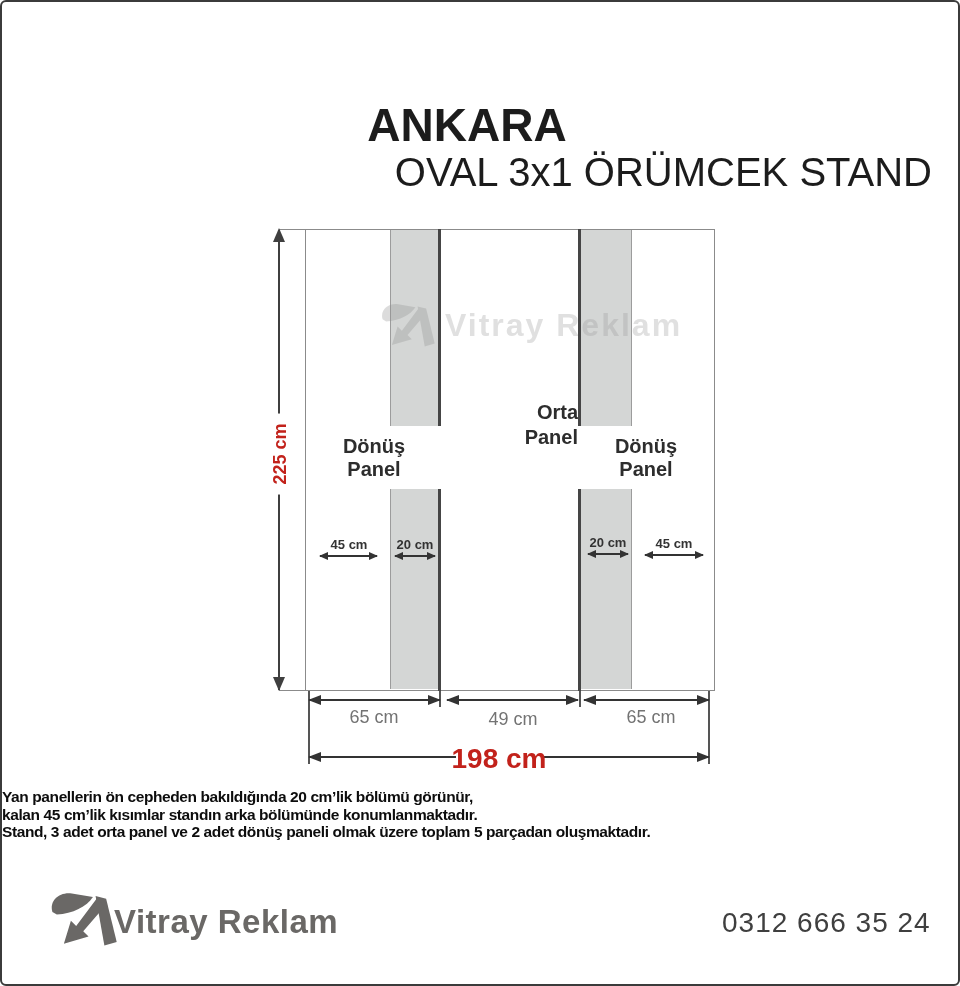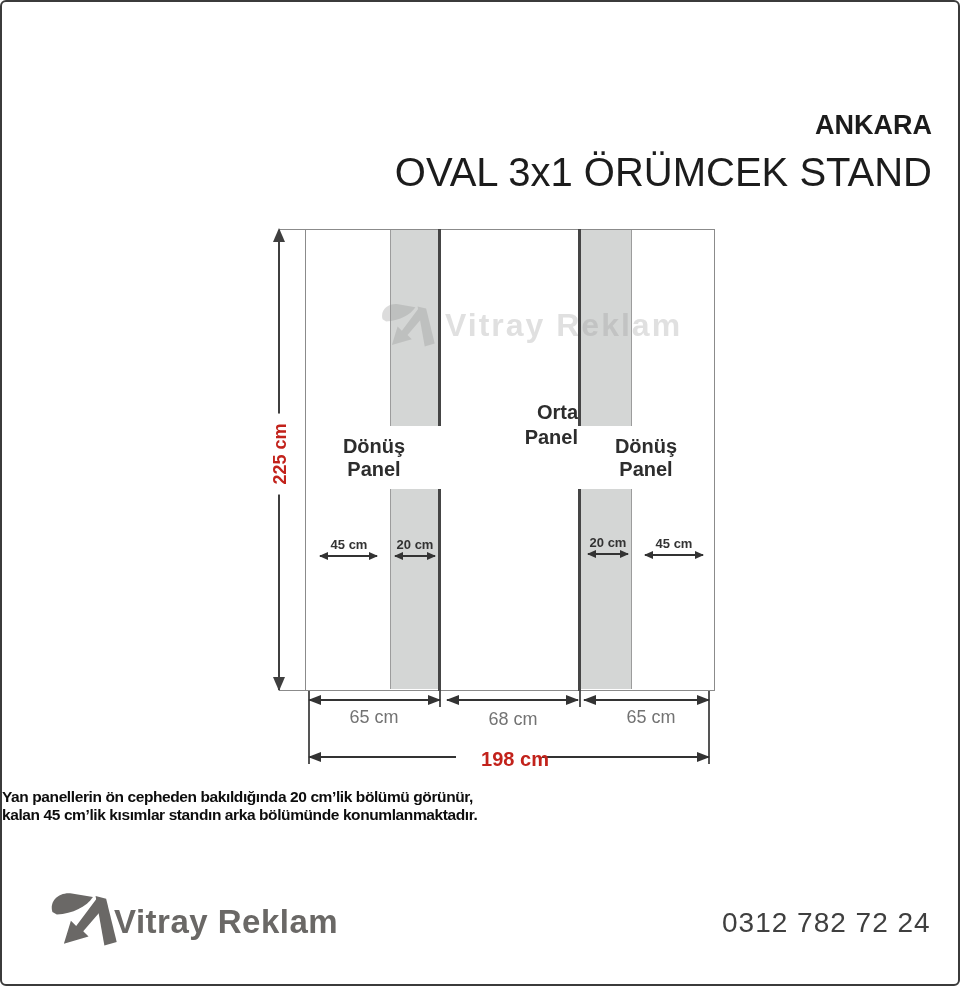--- a/index.html
+++ b/index.html
@@ -6,21 +6,21 @@
   #canvas {
     position:relative; width:960px; height:986px; box-sizing:border-box;
     border:2px solid #3b3b3b; border-radius:6px; background:#fff;
     font-family:"Liberation Sans","DejaVu Sans",sans-serif; overflow:hidden;
     color:#1f1f1f;
   }
   .abs { position:absolute; }
 
   
   .header { position:absolute; left:0; right:26px; top:100px; text-align:center; color:#1c1c1c; }
-  .title { font-size:27px; font-weight:bold; letter-spacing:0px; line-height:46px;text-align:right; }
+  .title { font-size:46px; font-weight:bold; letter-spacing:0px; line-height:46px; }
   .subtitle { font-size:40px; font-weight:normal; line-height:48px; letter-spacing:0px;text-align:right; }
 
   
   .rect-outline { left:303px; top:227px; width:410px; height:462px; border:1px solid #8b8b8b; box-sizing:border-box; background:transparent; }
   .strip { top:228px; width:50px; height:459px; background:var(--panel-gray,#d4d6d5); z-index:1; }
   .strip-a { left:388px; border-left:1px solid #9c9c9c; }
   .strip-b { left:579px; border-right:1px solid #9c9c9c; }
   .divider { top:227px; width:3px; height:462px; background:var(--line-dark,#454545); z-index:5; }
   .divider-1 { left:436px; }
   .divider-2 { left:576px; }
@@ -51,21 +51,21 @@
   .head { position:absolute; width:0; height:0; }
   .head-l { left:-1px; top:50%; transform:translateY(-50%);
     border-top:5px solid transparent; border-bottom:5px solid transparent; border-right:13px solid #333; }
   .head-r { right:-1px; top:50%; transform:translateY(-50%);
     border-top:5px solid transparent; border-bottom:5px solid transparent; border-left:13px solid #333; }
   .arrow.sm .head-l { border-top-width:4px; border-bottom-width:4px; border-right-width:9px; }
   .arrow.sm .head-r { border-top-width:4px; border-bottom-width:4px; border-left-width:9px; }
 
   .dim-sm-label { transform:translate(-50%,-50%); font-weight:bold; font-size:13px; color:#333; white-space:nowrap; z-index:7; }
   .dim-lg-label { transform:translate(-50%,-50%); font-weight:normal; font-size:18px; color:#737373; white-space:nowrap; z-index:7; }
-  .dim-red-label { transform:translate(-50%,-50%); font-weight:bold; font-size:20px; color:var(--dimension-red,#c2221b); white-space:nowrap; z-index:7;margin-left:16px; }
+  .dim-red-label { transform:translate(-50%,-50%); font-weight:bold; font-size:28px; color:var(--dimension-red,#c2221b); white-space:nowrap; z-index:7; }
 
   .tick { position:absolute; width:2px; background:#555; z-index:2; }
 
   
   .watermark { left:377px; top:296px; display:flex; align-items:center; gap:6px; z-index:4; opacity:0.30; }
   .watermark svg { width:60px; height:54px; color:#8f8f8f; }
   .watermark-text { font-size:32px; font-weight:bold; color:#9a9a9a; letter-spacing:2px; white-space:nowrap; }
 
   
   .notes { left:0; right:0; top:786px; text-align:left; font-weight:bold;
@@ -154,44 +154,45 @@
   <div class="arrow" style="left:307px; top:697px; width:131px;">
       <span class="head head-l"></span>
       <span class="head head-r"></span>
     </div>
   <span class="abs dim-lg-label" style="left:372px; top:715px;">65 cm</span>
 
   <div class="arrow" style="left:445px; top:697px; width:131px;">
       <span class="head head-l"></span>
       <span class="head head-r"></span>
     </div>
-  <span class="abs dim-lg-label" style="left:511px; top:717px;">68 cm</span>
+  <span class="abs dim-lg-label" style="left:511px; top:717px;">49 cm</span>
 
   <div class="arrow" style="left:582px; top:697px; width:125px;">
       <span class="head head-l"></span>
       <span class="head head-r"></span>
     </div>
   <span class="abs dim-lg-label" style="left:649px; top:715px;">65 cm</span>
 
   <div class="arrow" style="left:307px; top:754px; width:147px;">
       <span class="head head-l"></span>
     </div>
   <div class="arrow" style="left:540px; top:754px; width:167px;">
       <span class="head head-r"></span>
     </div>
   <span class="abs dim-red-label" style="left:497px; top:757px;">198 cm</span>
 
   <div class="abs notes">
     <div>Yan panellerin ön cepheden bakıldığında 20 cm’lik bölümü görünür,</div>
     <div>kalan 45 cm’lik kısımlar standın arka bölümünde konumlanmaktadır.</div>
+    <div>Stand, 3 adet orta panel ve 2 adet dönüş paneli olmak üzere toplam 5 parçadan oluşmaktadır.</div>
   </div>
 
   <div class="abs footer-logo">
     <svg viewBox="0 0 84 68" fill="currentColor" xmlns="http://www.w3.org/2000/svg">
       <path d="M5,26 C1,13 13,3 27,5 L51,9 C44,20 28,28 10,29 Z"></path>
       <path d="M54,8 L66,11 L78,60 L64,64 Z"></path>
       <path d="M56,10 L64,20 L40,48 L46,54 L18,62 L26,36 L32,42 Z"></path>
     </svg>
   </div>
   <div class="abs footer-brand">Vitray Reklam</div>
-  <div class="abs footer-phone">0312 782 72 24</div>
+  <div class="abs footer-phone">0312 666 35 24</div>
 
 </div>
 
 </body></html>

